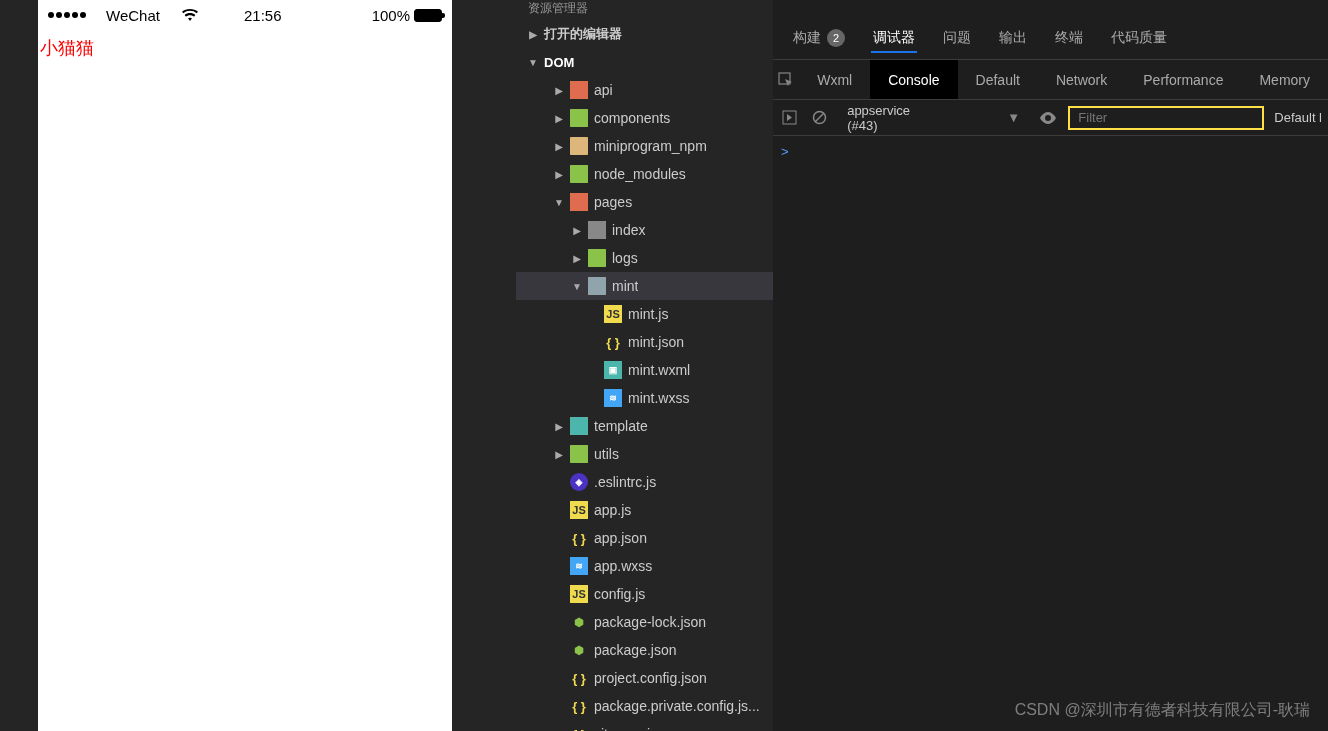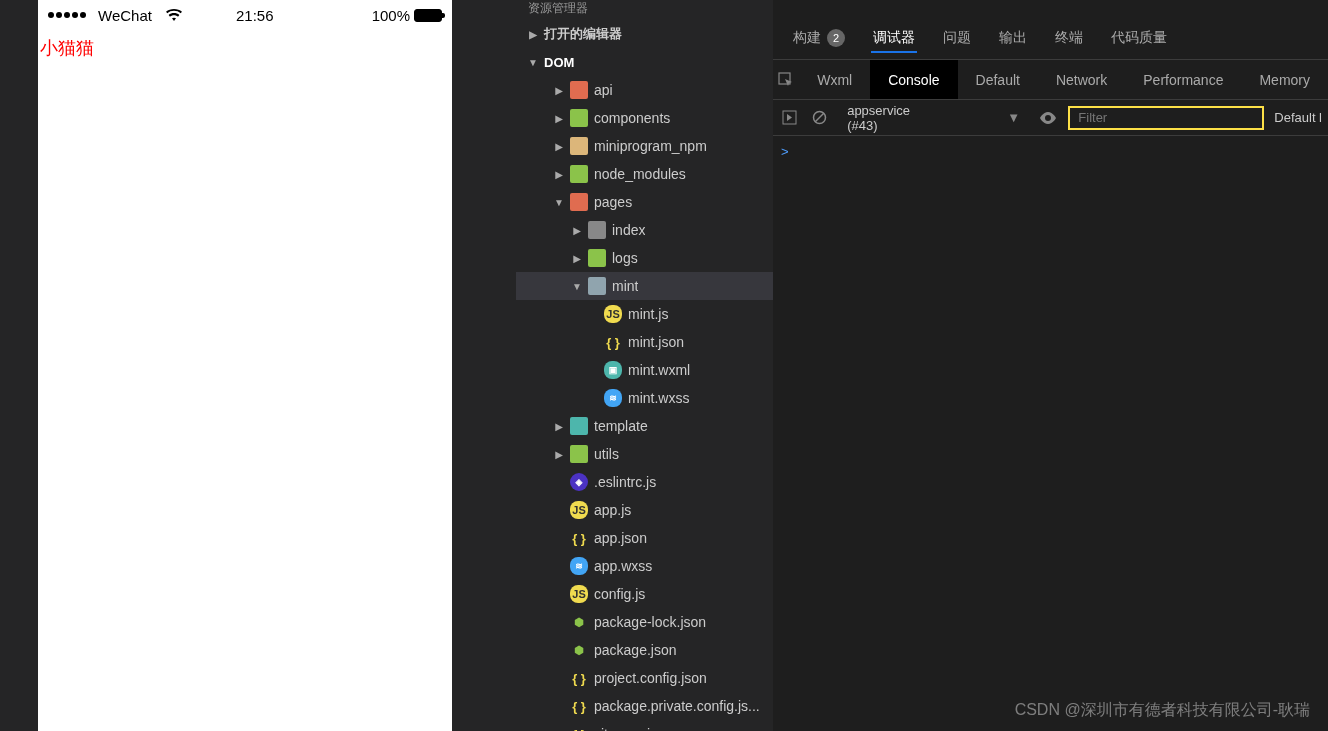--- a/index.html
+++ b/index.html
@@ -1,21 +1,21 @@
 <!DOCTYPE html>
 <html><head>
 <meta charset="utf-8">
 <style>
   * { box-sizing: border-box; margin: 0; padding: 0; font-family: -apple-system, "Segoe UI", "Microsoft YaHei", sans-serif; }
   body { width: 1328px; height: 731px; background: #252526; overflow: hidden; position: relative; }
 
   
   .sim-wrap { position: absolute; left: 38px; top: 0; width: 414px; height: 731px; background: #fff; }
   .statusbar { height: 30px; display: flex; align-items: center; justify-content: space-between; padding: 0 10px; font-size: 15px; color: #000; }
-  .status-left { display: flex; align-items: center; gap: 12px; }
+  .status-left { display: flex; align-items: center; gap: 20px; }
   .signal-dots { display: flex; gap: 2px; }
   .signal-dots i { width: 6px; height: 6px; background: #000; border-radius: 50%; }
   .wifi-icon { width: 16px; height: 12px; margin-left:2px;}
   .status-right { display: flex; align-items: center; gap: 4px; margin-left: 44px; }
   .battery { width: 28px; height: 13px; border: 1.5px solid #000; border-radius: 3px; position: relative; background:#000;}
   .battery::after { content:""; position:absolute; right:-4px; top:3px; width:3px; height:5px; background:#000; border-radius:0 2px 2px 0;}
   .navbar { height: 54px; display:flex; align-items:center; justify-content:center; position:relative; }
   .capsule { position:absolute; right:12px; top:8px; width:94px; height:36px; border:1px solid #ccc; border-radius:20px; display:flex; align-items:center; justify-content:space-around; background:#fff;}
   .capsule .dots { font-size:22px; font-weight:bold; letter-spacing:1px;}
   .capsule .target { width:20px; height:20px; border:2.5px solid #000; border-radius:50%; display:flex; align-items:center; justify-content:center;}
@@ -24,21 +24,21 @@
 
   
   .explorer { position:absolute; left:516px; top:0; width:257px; height:731px; background:#252526; color:#ccc; font-size:14px; overflow:hidden;}
   .explorer-title { padding:0 12px; height:20px; font-size:12px; color:#999; overflow:hidden;}
   .section-header { height:28px; display:flex; align-items:center; padding-left:10px; font-weight:bold; color:#ccc; font-size:13px;}
   .section-header.dom { color:#fff; }
   .chevron { width:14px; display:inline-flex; justify-content:center; color:#aaa; font-size:10px; margin-right:4px;}
   .tree-row { height:28px; display:flex; align-items:center; padding-left:0; cursor:default;}
   .tree-row.selected{ background:#37373d;}
   .indent{ display:inline-block; }
-  .ficon { width:18px; height:18px; margin-right:6px; display:inline-flex; align-items:center; justify-content:center; font-size:11px; font-weight:bold; border-radius:8px; flex-shrink:0;}
+  .ficon { width:18px; height:18px; margin-right:6px; display:inline-flex; align-items:center; justify-content:center; font-size:11px; font-weight:bold; border-radius:0; flex-shrink:0;}
   .ficon.folder{ background:#c09553; color:#c09553; position:relative;}
   .ficon.folder::before{ content:""; position:absolute; inset:0; border-radius:2px; background:linear-gradient(#dcb67a,#dcb67a);}
   .ficon.folder-green{ background:#7cb342;}
   .ficon.folder-green::before{ background:#8bc34a;}
   .ficon.folder-red{ }
   .ficon.folder-red::before{ background:#e06c50;}
   .ficon.folder-grey::before{ background:#888;}
   .ficon.folder-teal::before{ background:#4db6ac;}
   .ficon.folder-open::before{ background:#90a4ae;}
   .ficon.js{ background:#f0db4f; color:#323330;}

